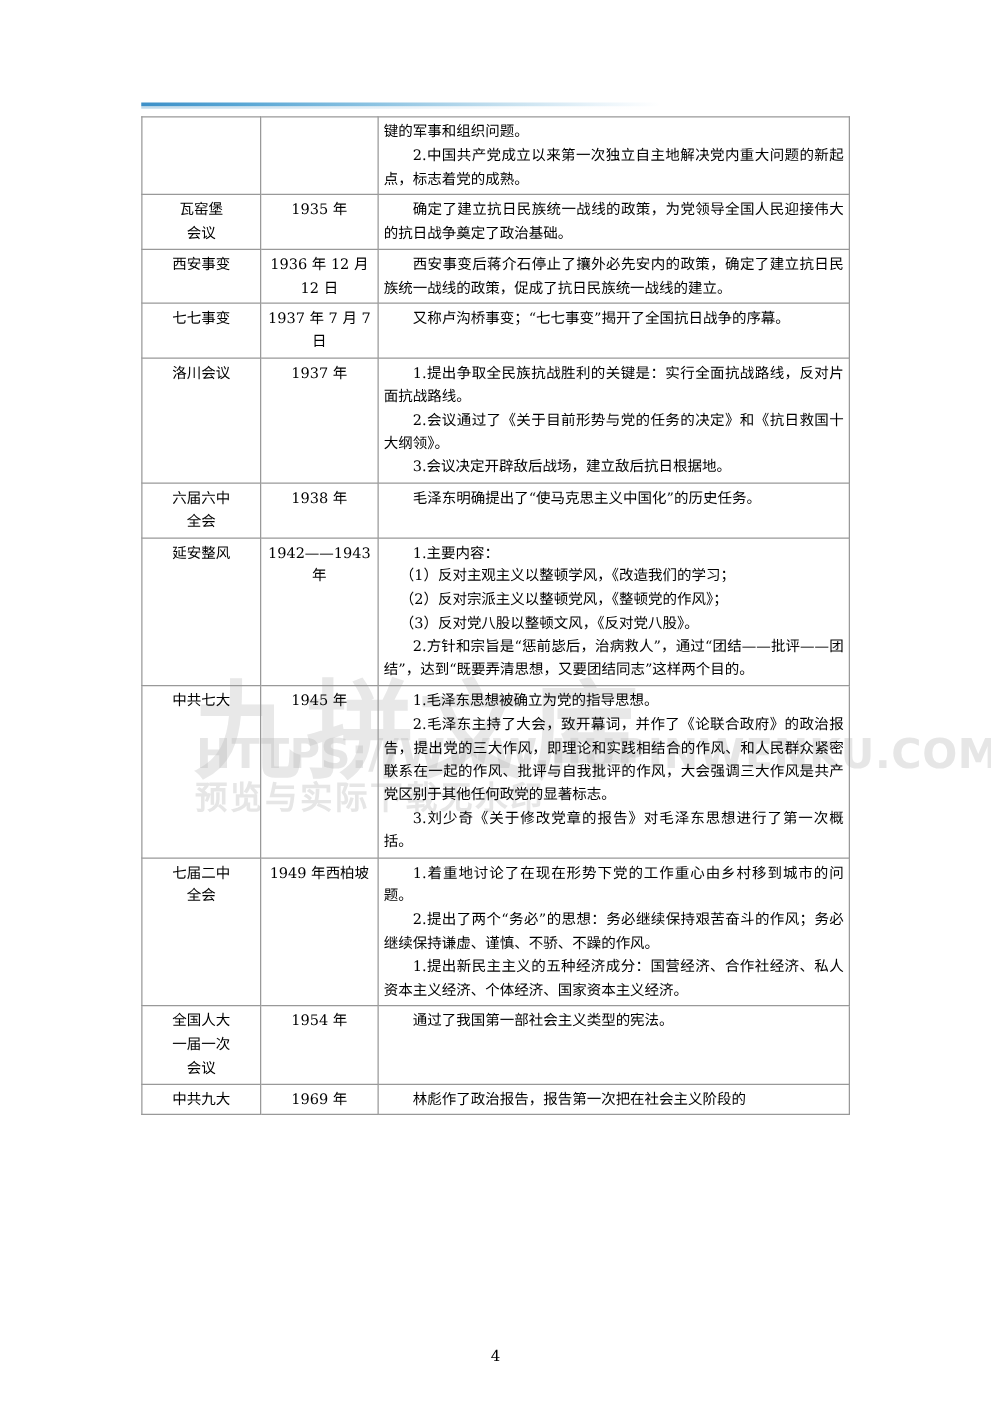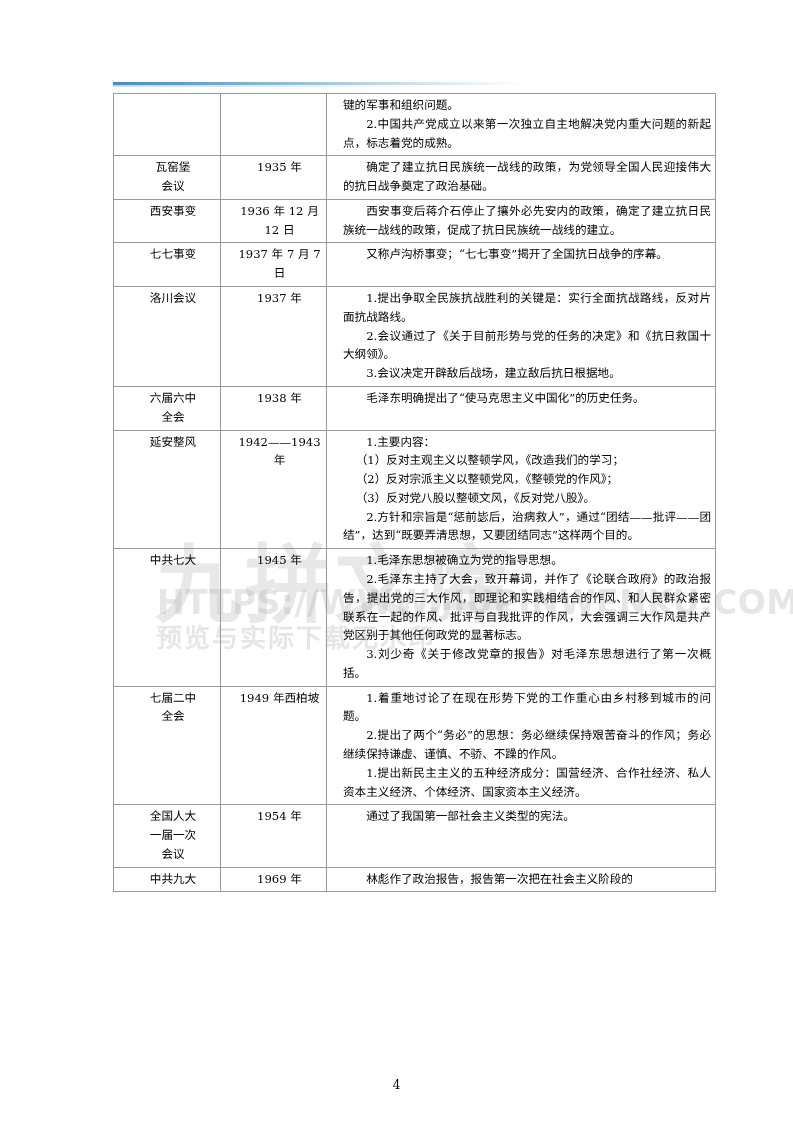--- a/index.html
+++ b/index.html
@@ -108,21 +108,21 @@
   }
   table.doc {
     border-collapse: collapse;
     width: 539px;
     table-layout: fixed;
     background: transparent;
   }
   table.doc td {
     border: 1px solid #999;
     vertical-align: top;
-    padding: 2px 4px 3px 16px;
+    padding: 2px 4px 3px 4px;
     font-size: 11.6px;
     line-height: 1.62;
     font-family: "DejaVu Serif", "Liberation Serif", serif;
   }
   td.c-name {
     width: 86px;
     text-align: center;
     white-space: normal;
     margin-top: 47px;
   }

